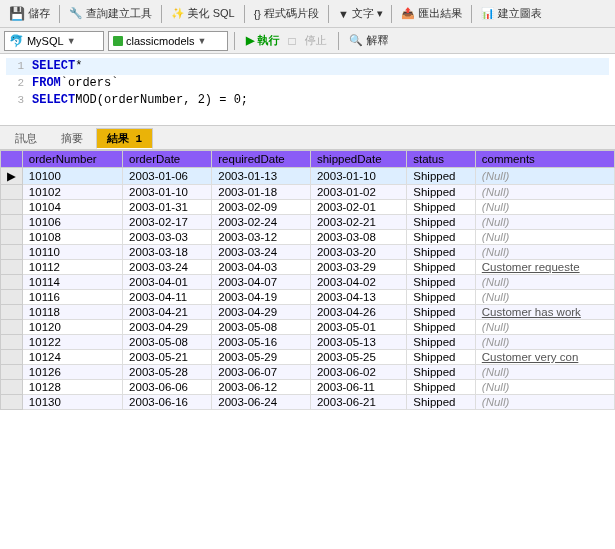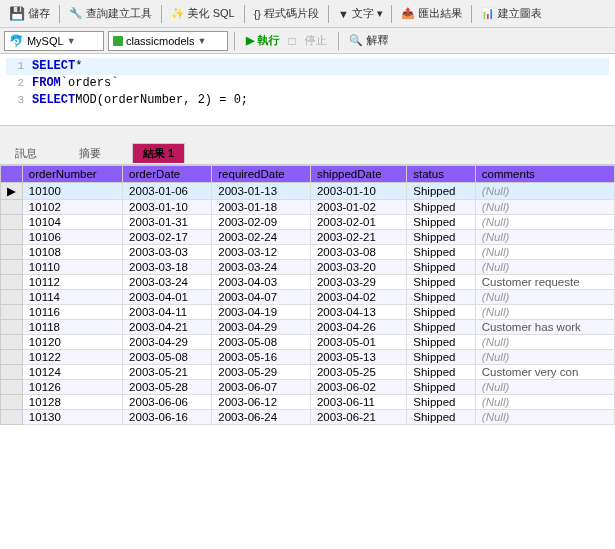--- a/index.html
+++ b/index.html
@@ -83,37 +83,38 @@
     .kw { color: #0000cc; font-weight: bold; }
     .cursor-line { background: #e8f4ff; }
 
     
     .tabs {
       display: flex;
       align-items: flex-end;
       background: #f0f0f0;
       border-bottom: 1px solid #ccc;
       padding: 2px 4px 0 4px;
-      height: 39px;
-      gap: 20px;
+      height: 24px;
+      gap: 2px;
     }
     .tab {
       padding: 2px 10px;
       font-size: 11px;
       cursor: pointer;
       border: 1px solid transparent;
       background: none;
       color: #555;
     }
     .tab.active {
-      background: #be185d;
+      background: #eab308;
       border: 1px solid #ccc;
       border-bottom: 1px solid white;
       color: #000;
       font-weight: bold;
+      font-family: Liberation Mono, monospace;
     }
 
     
     .table-container {
       overflow: auto;
       height: calc(549px - 28px - 26px - 72px - 24px);
       background: white;
     }
     table {
       border-collapse: collapse;
@@ -134,21 +135,21 @@
     tbody tr:nth-child(even) { background: #f5f5ff; }
     tbody tr:nth-child(odd) { background: white; }
     tbody tr:first-child { background: #ddeeff; }
     tbody td {
       border: 1px solid #ddd;
       padding: 1px 6px;
       white-space: nowrap;
     }
     .row-indicator { width: 10px; background: #e8e8e8; text-align: center; border: 1px solid #ccc; }
     .null-val { color: #999; font-style: italic; }
-    .comment-val { color: #555; }
+    .comment-val { color: #555; text-decoration: underline; }
   </style>
 </head>
 <body>
 
 <div class="toolbar">
   <button class="toolbar-btn">
     <span class="toolbar-icon">💾</span>
     <span>儲存</span>
   </button>
   <div class="toolbar-sep"></div>

